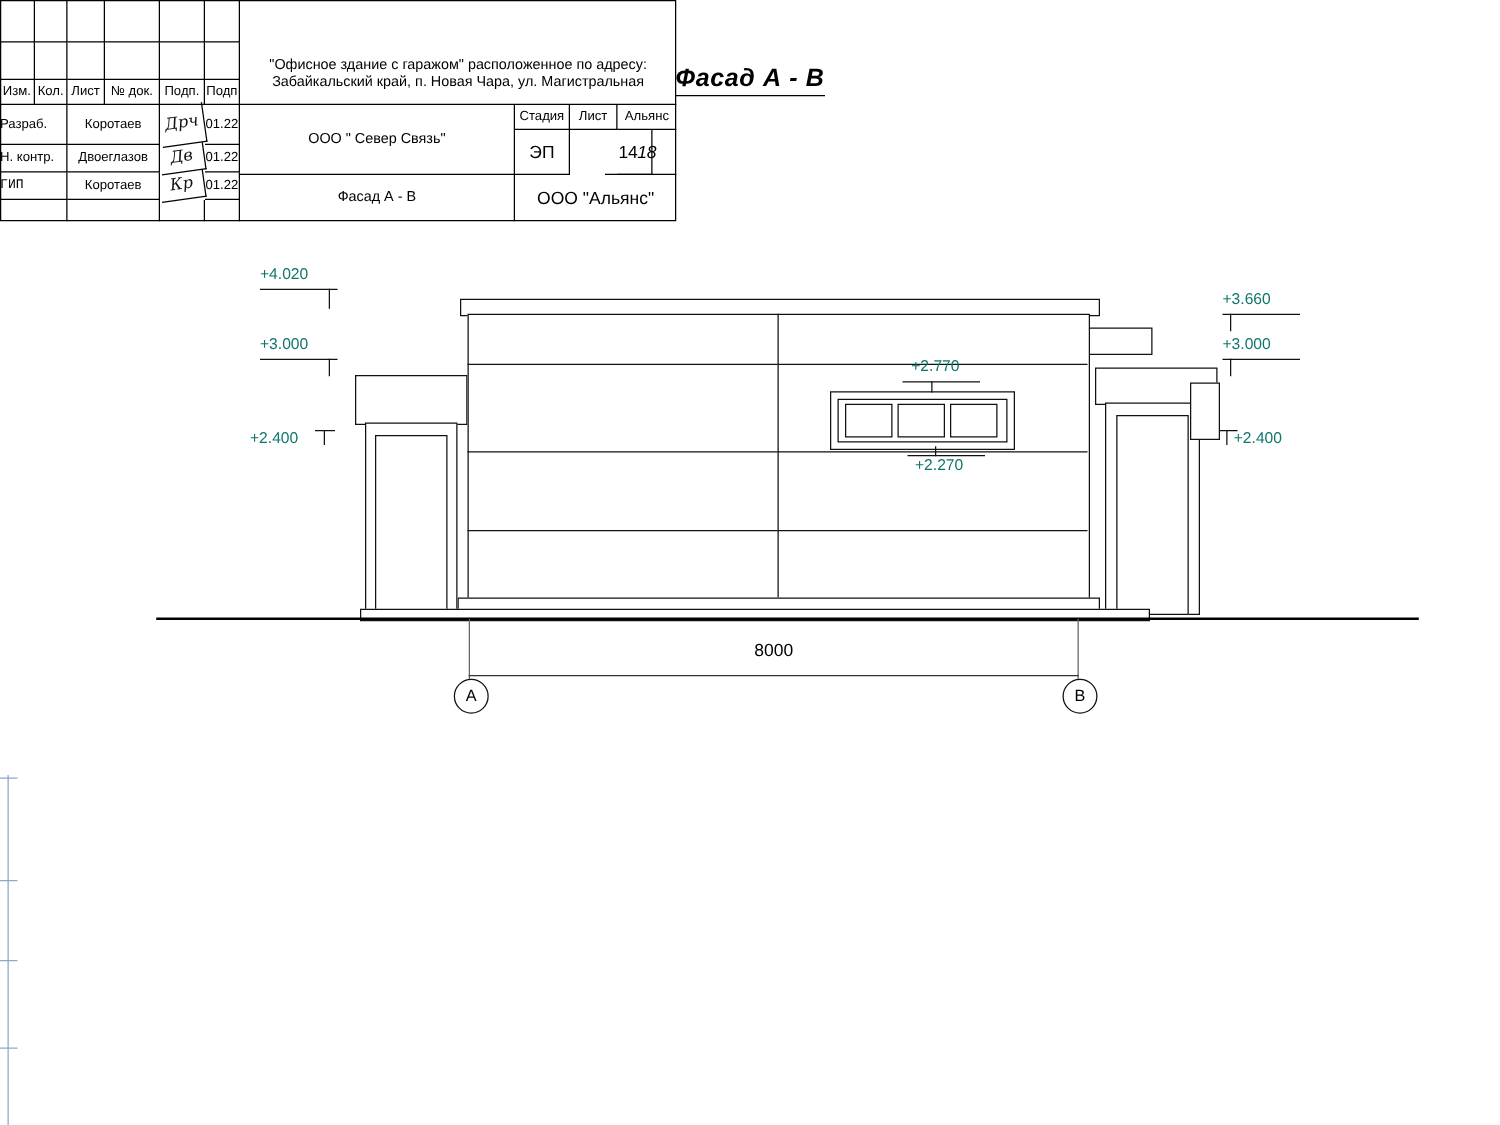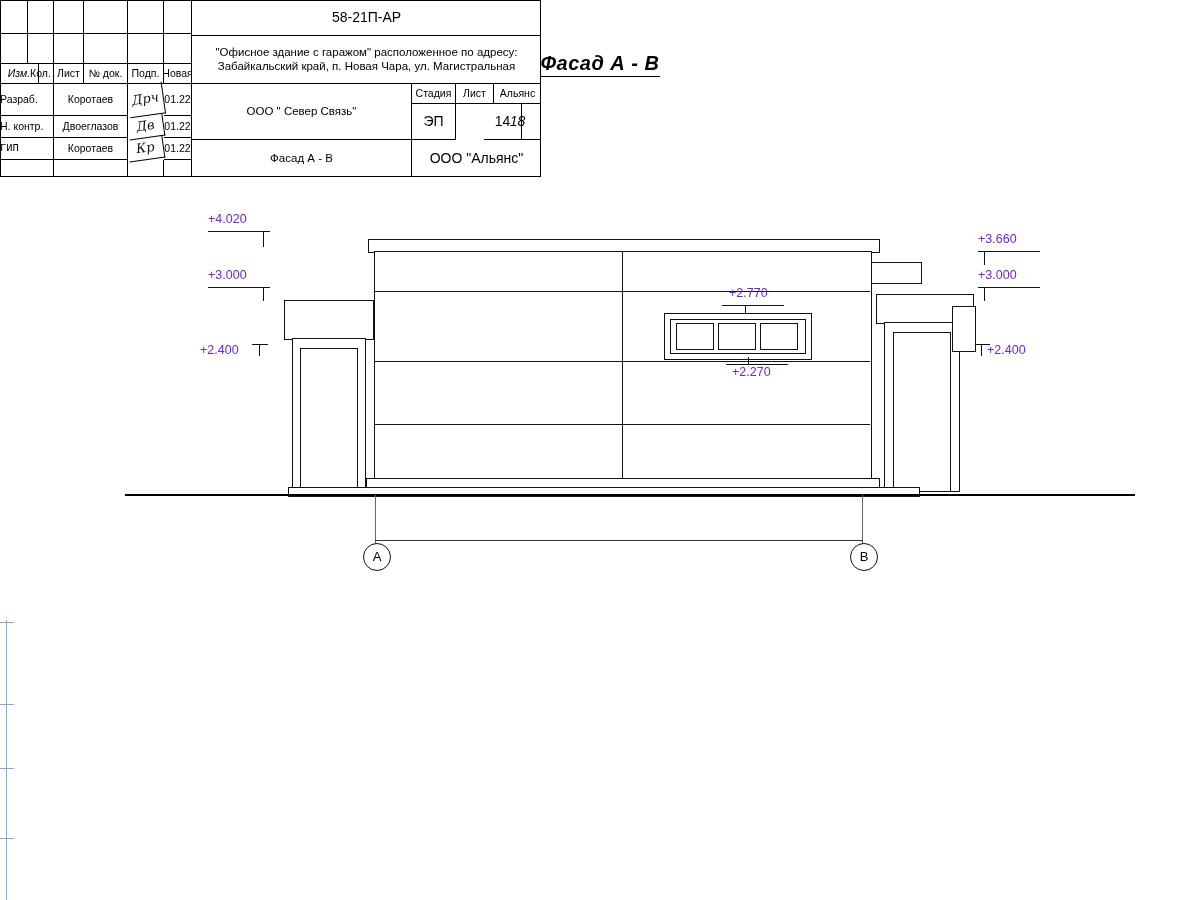--- a/index.html
+++ b/index.html
@@ -48,21 +48,21 @@
     left: 125px; top: 494px; width: 1010px; height: 2px; background: #000;
   }
 
   
   .bld { position: absolute; border: 1.2px solid #111; background: #ffffff; }
 
   
   .lvl-label {
     position: absolute;
     font-size: 12.5px;
-    color: #6d28d9;
+    color: #0f766e;
     white-space: nowrap;
   }
   .lvl-tick { position: absolute; background: #111; height: 1px; }
   .lvl-tick-v { position: absolute; background: #111; width: 1px; }
 
   
   #dim-line { left: 375px; top: 540px; width: 488px; height: 1px; background: #333; }
   .dim-ext { position: absolute; width: 1px; background: #666; }
   #dim-text {
     left: 375px; top: 512px; width: 488px; text-align: center; font-size: 14px;
@@ -196,46 +196,47 @@
     <div class="lvl-tick" style="left:722px; top:305px; width:62px;"></div>
     <div class="lvl-tick-v" style="left:745px; top:305px; height:9px;"></div>
 
     <div class="lvl-label" style="left:732px; top:365px;">+2.270</div>
     <div class="lvl-tick" style="left:726px; top:364px; width:62px;"></div>
     <div class="lvl-tick-v" style="left:748px; top:357px; height:8px;"></div>
 
     <div class="dim-ext" style="left:375px; top:495px; height:72px;"></div>
     <div class="dim-ext" style="left:862px; top:495px; height:72px;"></div>
     <div id="dim-line" class="abs"></div>
+    <div id="dim-text" class="abs">8000</div>
 
     <div class="axis-circle" style="left:363px; top:543px;">А</div>
     <div class="axis-circle" style="left:850px; top:543px;">В</div>
   </div>
 
   <div id="stamp">
 
     <div class="cell" style="left:0;   top:0;  width:28px; height:34px;"></div>
     <div class="cell" style="left:28px; top:0; width:26px; height:34px;"></div>
     <div class="cell" style="left:54px; top:0; width:30px; height:34px;"></div>
     <div class="cell" style="left:84px; top:0; width:44px; height:34px;"></div>
     <div class="cell" style="left:128px; top:0; width:36px; height:34px;"></div>
     <div class="cell" style="left:164px; top:0; width:28px; height:34px;"></div>
     <div class="cell" style="left:0;   top:34px;  width:28px; height:30px;"></div>
     <div class="cell" style="left:28px; top:34px; width:26px; height:30px;"></div>
     <div class="cell" style="left:54px; top:34px; width:30px; height:30px;"></div>
     <div class="cell" style="left:84px; top:34px; width:44px; height:30px;"></div>
     <div class="cell" style="left:128px; top:34px; width:36px; height:30px;"></div>
     <div class="cell" style="left:164px; top:34px; width:28px; height:30px;"></div>
 
-    <div class="cell" style="left:0;    top:64px; width:39px; height:20px;font-style:italic;">Изм.</div>
+    <div class="cell" style="left:0;    top:64px; width:28px; height:20px;">Изм.</div>
     <div class="cell" style="left:28px; top:64px; width:26px; height:20px;text-align:center;">Кол.</div>
     <div class="cell" style="left:54px; top:64px; width:30px; height:20px;">Лист</div>
     <div class="cell" style="left:84px; top:64px; width:44px; height:20px;">№ док.</div>
     <div class="cell" style="left:128px; top:64px; width:36px; height:20px;">Подп.</div>
-    <div class="cell" style="left:164px; top:64px; width:28px; height:20px;">Новая</div>
+    <div class="cell" style="left:164px; top:64px; width:28px; height:20px;">Подп</div>
 
     <div class="cell left" style="left:0;   top:84px; width:54px; height:32px;">Разраб.</div>
     <div class="cell" style="left:54px; top:84px; width:74px; height:32px;">Коротаев</div>
     <div class="cell sig" style="left:128px; top:84px; width:36px; height:32px;">Дрч</div>
     <div class="cell" style="left:164px; top:84px; width:28px; height:32px;">01.22</div>
 
     <div class="cell left" style="left:0;   top:116px; width:54px; height:22px;">Н. контр.</div>
     <div class="cell" style="left:54px; top:116px; width:74px; height:22px;">Двоеглазов</div>
     <div class="cell sig" style="left:128px; top:116px; width:36px; height:22px;">Дв</div>
     <div class="cell" style="left:164px; top:116px; width:28px; height:22px;">01.22</div>
@@ -243,21 +244,20 @@
     <div class="cell left" style="left:0;   top:138px; width:54px; height:22px;font-family:Liberation Mono, monospace;">ГИП</div>
     <div class="cell" style="left:54px; top:138px; width:74px; height:22px;">Коротаев</div>
     <div class="cell sig" style="left:128px; top:138px; width:36px; height:22px;">Кр</div>
     <div class="cell" style="left:164px; top:138px; width:28px; height:22px;">01.22</div>
 
     <div class="cell" style="left:0;   top:160px; width:54px; height:17px; border-bottom:none;"></div>
     <div class="cell" style="left:54px; top:160px; width:74px; height:17px; border-bottom:none;"></div>
     <div class="cell" style="left:128px; top:160px; width:36px; height:17px; border-bottom:none;"></div>
     <div class="cell" style="left:164px; top:160px; width:28px; height:17px; border-bottom:none;"></div>
 
-    <div class="cell big" style="left:192px; top:0; width:349px; height:36px; border-right:none;">58-21П-АР</div>
 
     <div class="cell mid" style="left:192px; top:36px; width:349px; height:48px; border-right:none; flex-direction:column;">
       <div>"Офисное здание с гаражом" расположенное по адресу:</div>
       <div>Забайкальский край, п. Новая Чара, ул. Магистральная</div>
     </div>
 
     <div class="cell mid" style="left:192px; top:84px; width:220px; height:56px;">ООО " Север Связь"</div>
 
     <div class="cell" style="left:412px; top:84px; width:44px; height:20px;">Стадия</div>
     <div class="cell" style="left:456px; top:84px; width:38px; height:20px;">Лист</div>

